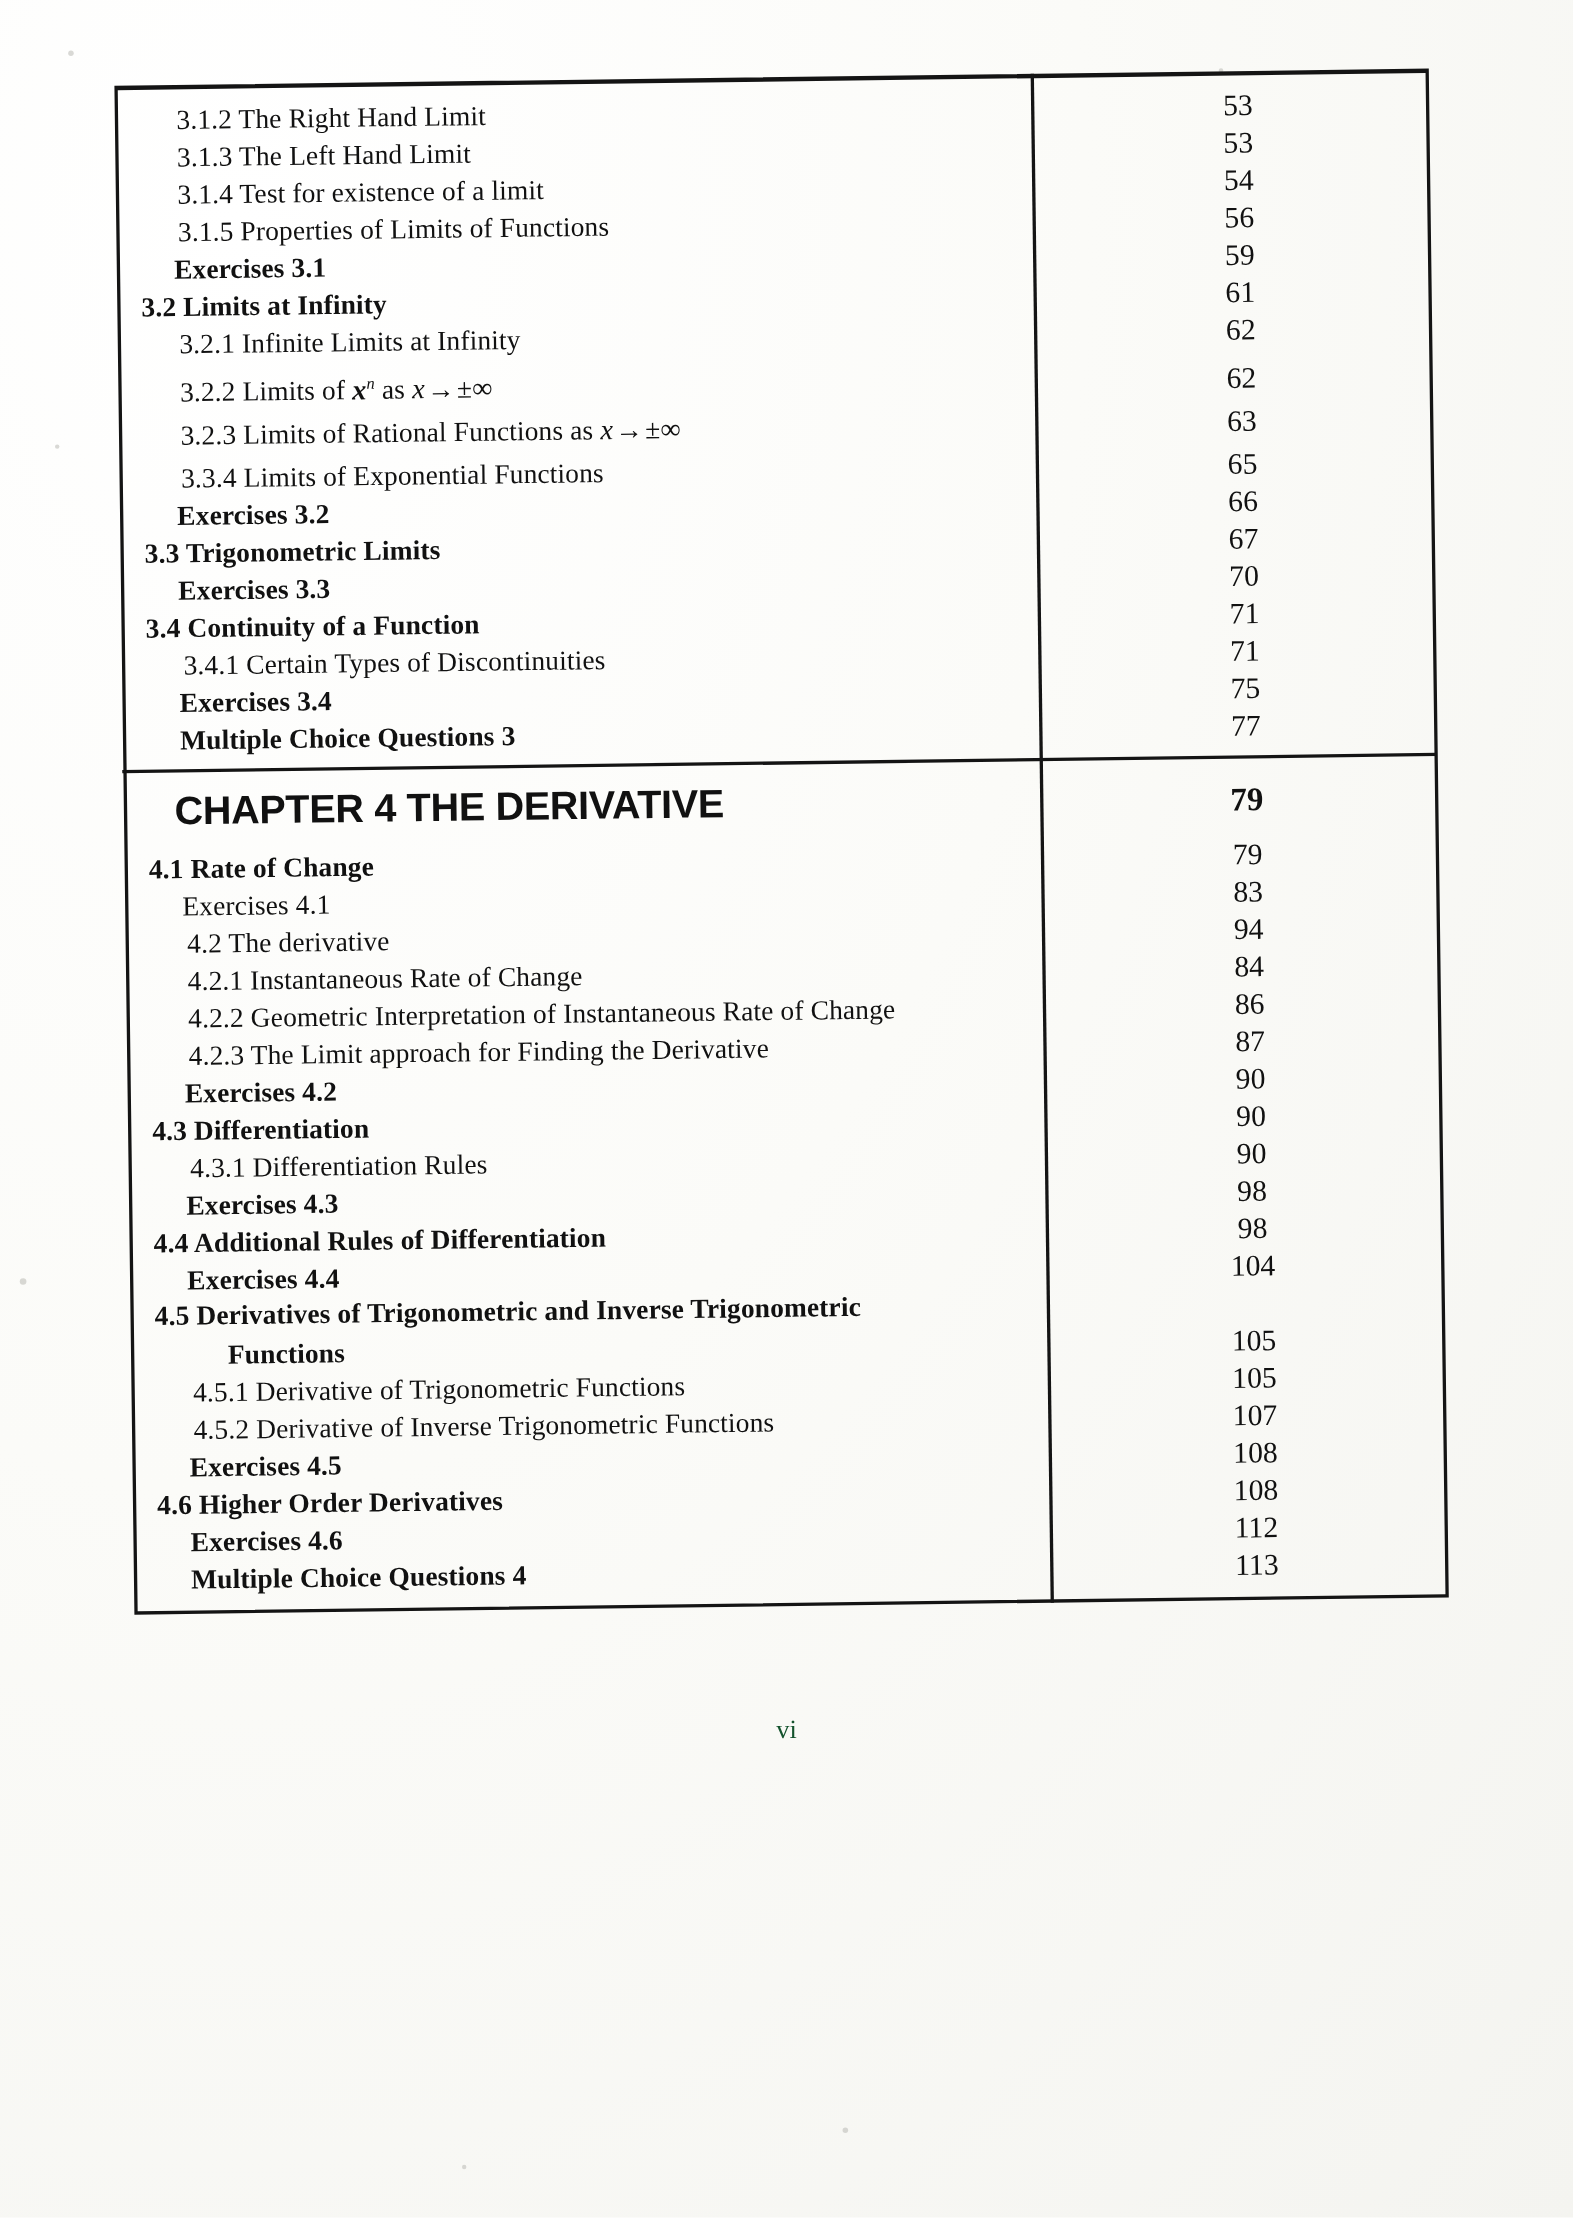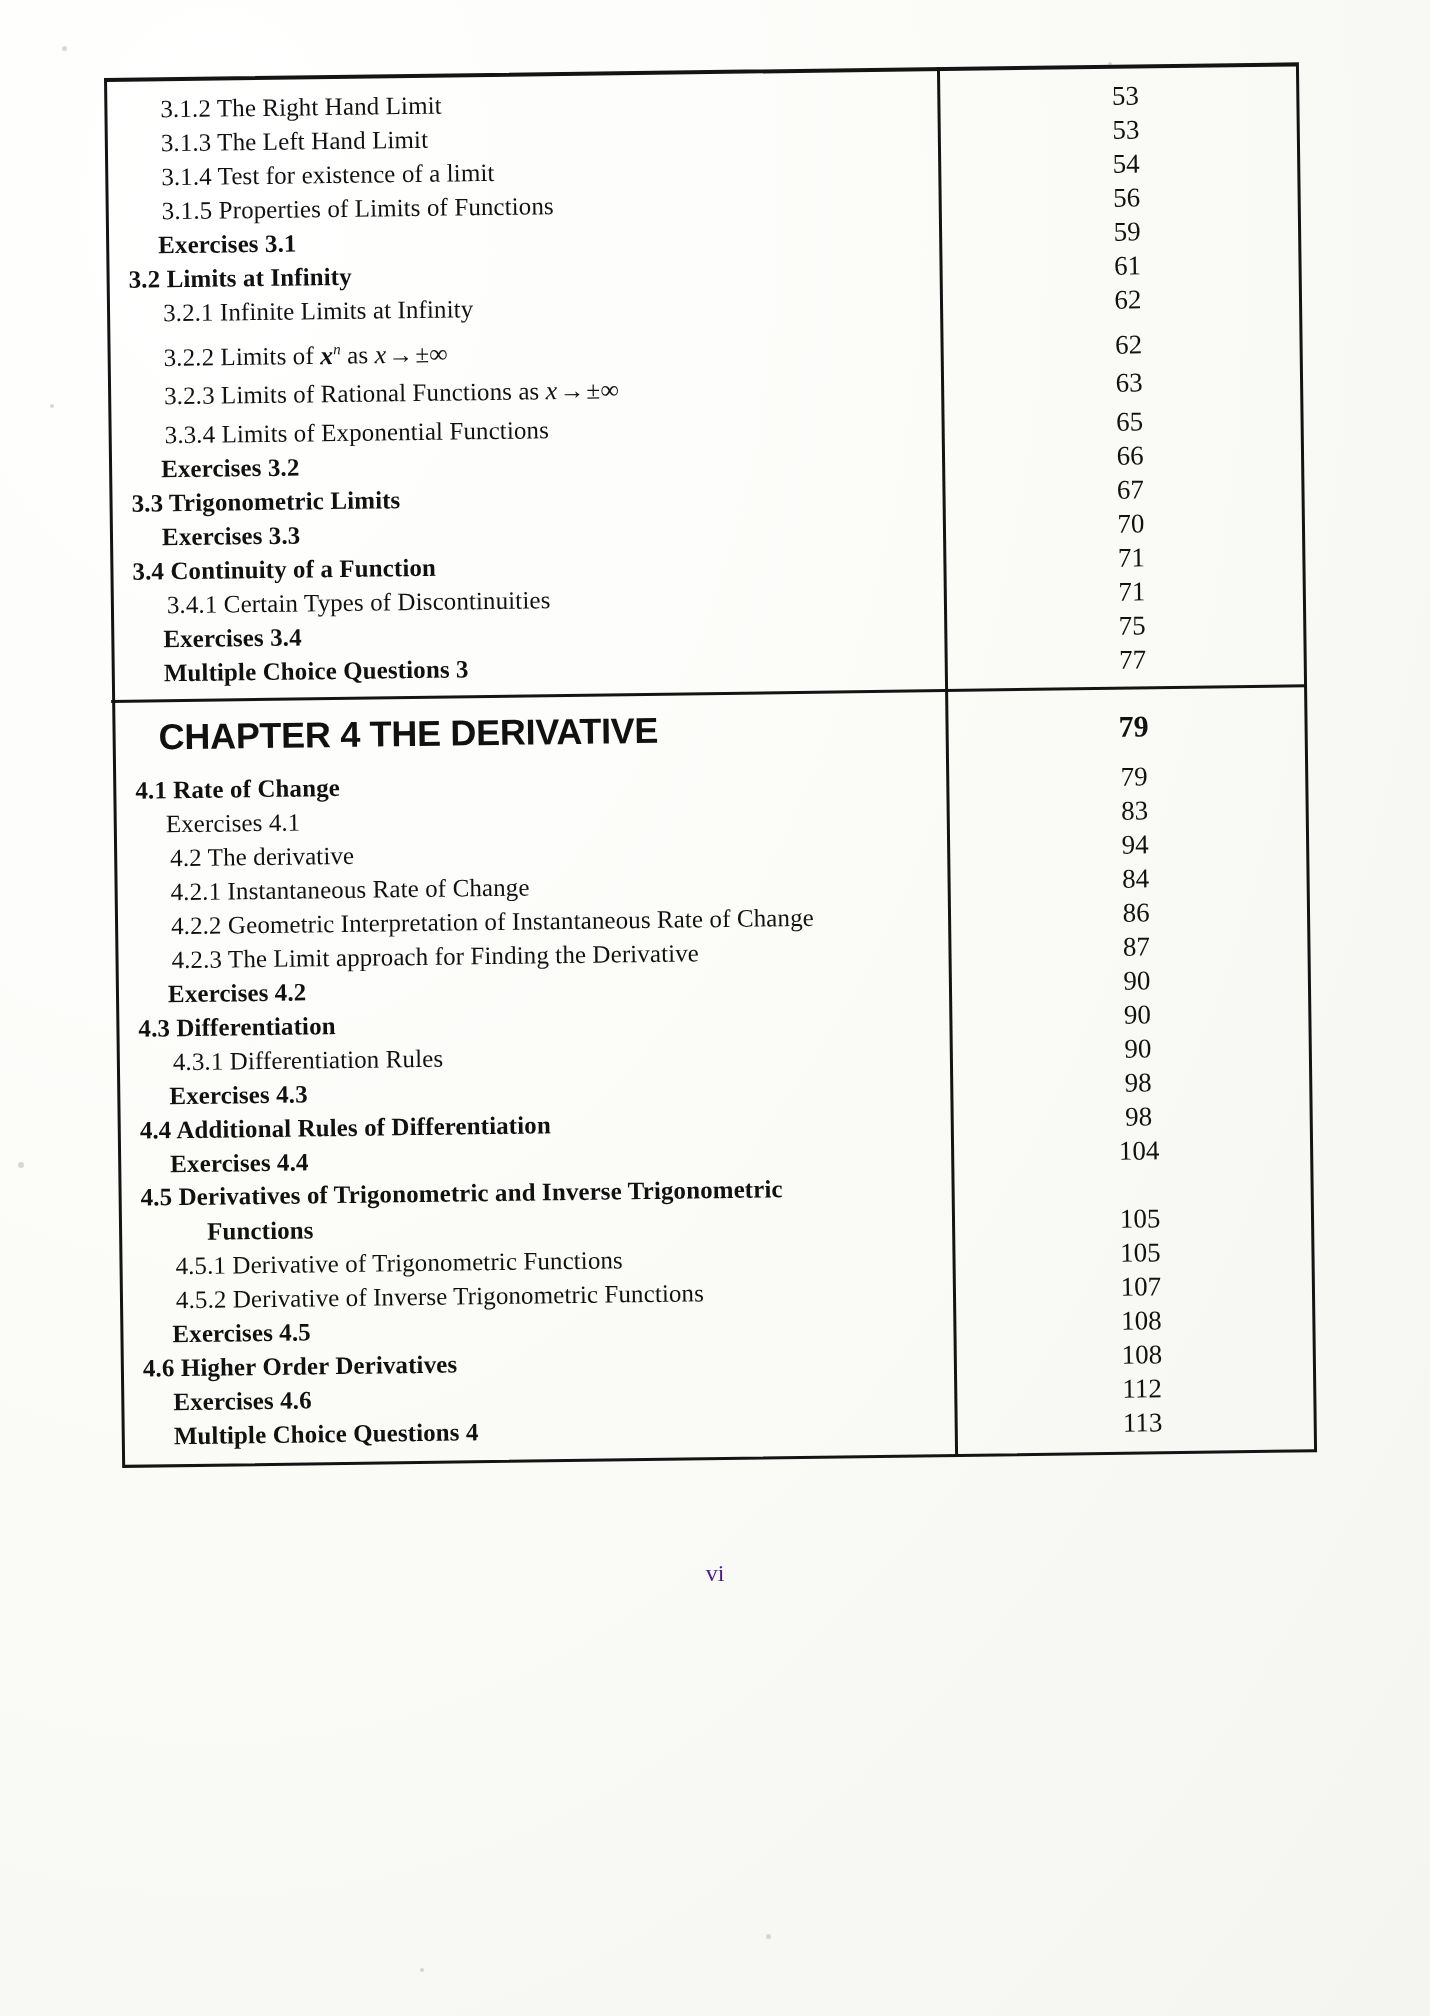--- a/index.html
+++ b/index.html
@@ -109,21 +109,21 @@
   .tall .pg{line-height:44px;}
 
   .gap{height:10px;}
 
   .folio{
     position:absolute;
     left:0;right:0;
     top:1560px;
     text-align:center;
     font-size:24px;
-    color:#4c1d95;
+    color:#14532d;
     font-family:"Liberation Serif","DejaVu Serif",serif;
   }
 </style>
 </head>
 <body>
 
 <div class="page-tone"></div>
 
 <div class="speck" style="left:62px;top:46px;width:5px;height:5px;"></div>
 <div class="speck" style="left:50px;top:404px;width:4px;height:4px;"></div>

